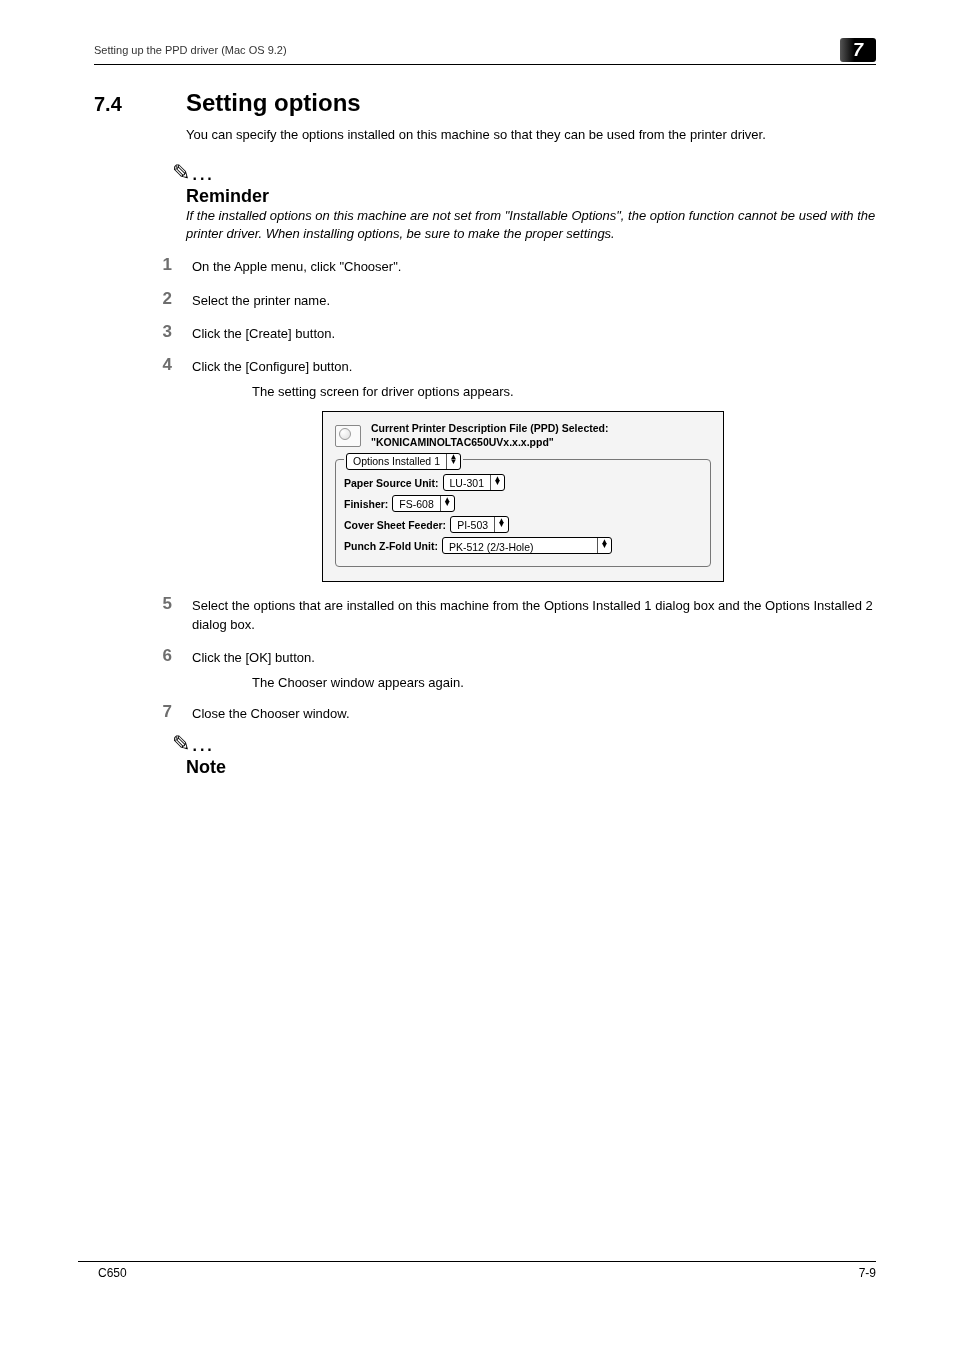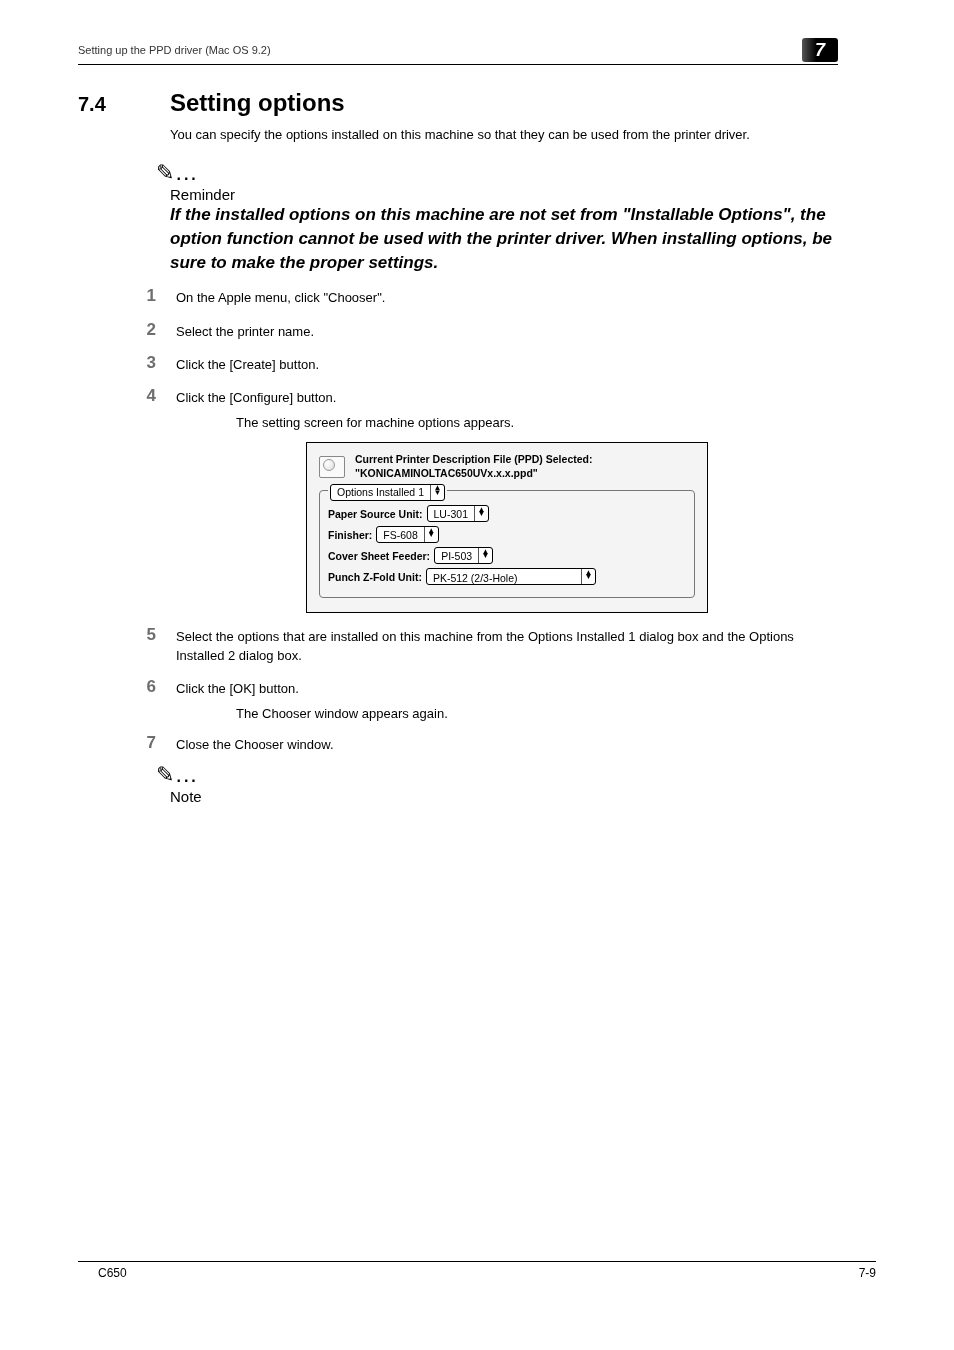--- a/index.html
+++ b/index.html
@@ -6,21 +6,22 @@
   body {
     margin: 0;
     background: #fff;
     font-family: Arial, Helvetica, sans-serif;
     color: #000;
     width: 954px;
     height: 1350px;
     position: relative;
   }
   .page {
-    padding: 38px 116px 0 78px;
+    padding: 38px 78px 0 78px;
+    margin-left: 16px;
   }
   .hdr-line {
     display: flex;
     align-items: center;
     justify-content: space-between;
     margin-bottom: 2px;
   }
   .hdr-left {
     font-size: 11px;
     color: #333;
@@ -68,28 +69,27 @@
     margin-left: 92px;
     margin-bottom: 12px;
   }
   .callout-icon {
     font-size: 22px;
     letter-spacing: 2px;
     margin-left: -14px;
   }
   .callout-icon .ell { font-size: 16px; font-weight: bold; letter-spacing: 3px; }
   .callout-head {
-    font-weight: normal;
-    font-size: 15px;
+    font-weight: bold;
+    font-size: 18px;
   }
   .callout-body {
     font-style: italic;
-    font-size: 17px;
+    font-size: 13px;
     line-height: 1.4;
-    font-weight: bold;
   }
   .steps { margin-left: 60px; }
   .step {
     display: flex;
     gap: 20px;
     margin: 12px 0 8px 0;
   }
   .step-num {
     width: 18px;
     font-size: 17px;
@@ -252,21 +252,21 @@
 
     <div class="step">
       <div class="step-num">3</div>
       <div class="step-text">Click the [Create] button.</div>
     </div>
 
     <div class="step">
       <div class="step-num">4</div>
       <div class="step-text">Click the [Configure] button.</div>
     </div>
-    <div class="step-sub">The setting screen for machine options appears.</div>
+    <div class="step-sub">The setting screen for driver options appears.</div>
   </div>
 
   <div class="dlg-wrap">
     <div class="dlg">
       <div class="dlg-top">
         <div class="dlg-ic"></div>
         <div class="dlg-title">
           <div>Current Printer Description File (PPD) Selected:</div>
           <div>"KONICAMINOLTAC650UVx.x.x.ppd"</div>
         </div>

